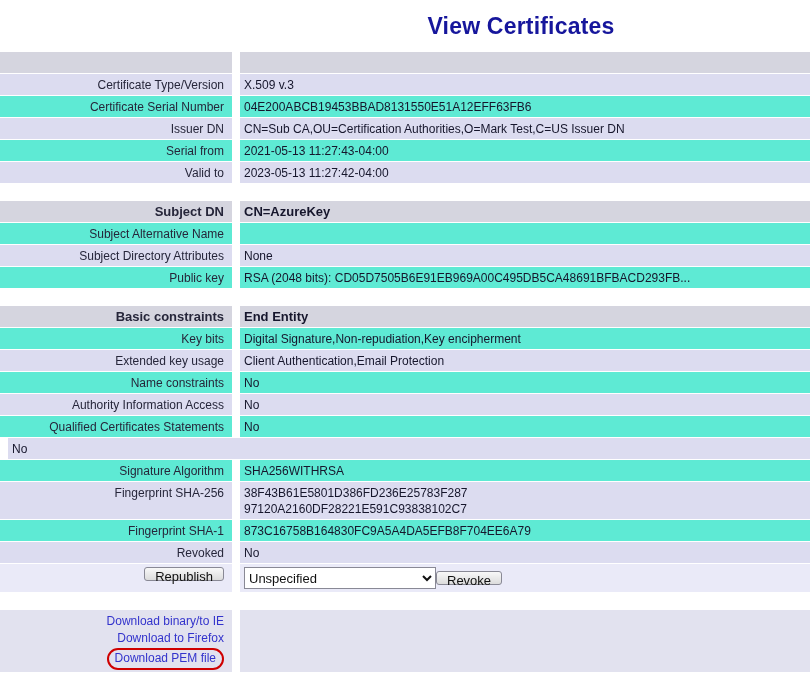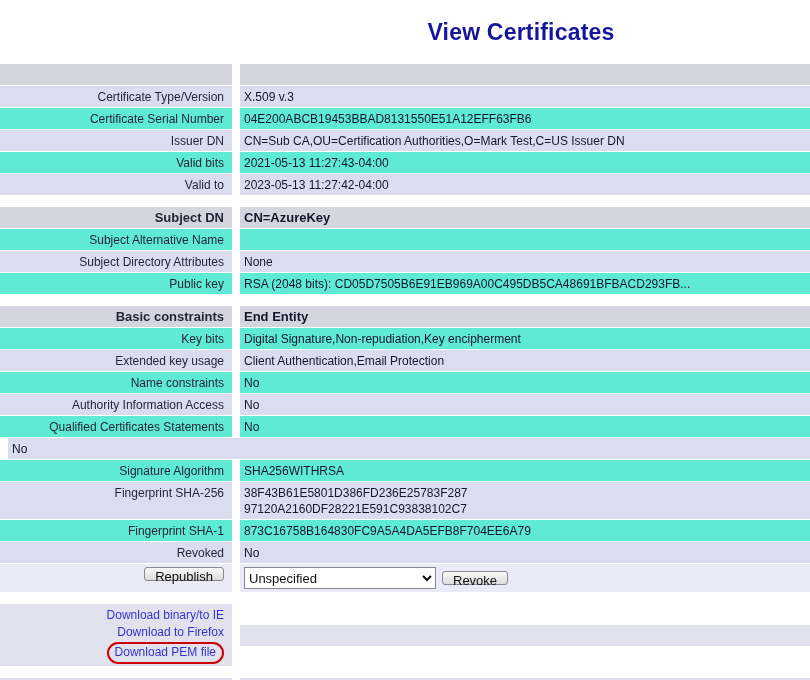--- a/index.html
+++ b/index.html
@@ -3,52 +3,52 @@
 <meta charset="utf-8">
 <style>
   * { box-sizing: border-box; margin: 0; padding: 0; }
   html, body { background: #ffffff; }
   body {
     width: 810px; height: 680px; overflow: hidden;
     font-family: "Liberation Sans", sans-serif;
     font-size: 12px; color: #1c1c2e;
   }
   .title-bar {
-    height: 64px; display: flex; align-items: center; justify-content: center;
+    height: 52px; display: flex; align-items: center; justify-content: center;
     padding-left: 232px;
   }
   .title-bar h1 {
     font-size: 23px; font-weight: bold;
     color: var(--title-color, #16169c);
     letter-spacing: .2px;
   }
   .cert-table { width: 100%; }
   .row { display: flex; margin-bottom: 1px; }
-  .row.gap { margin-top: 12px; align-items: center; }
+  .row.gap { margin-top: 18px; }
   .cell { min-height: 21px; padding: 3px 8px 2px; line-height: 16px; }
   .label { width: 232px; text-align: right; color: #26263a; }
   .value { flex: 1; margin-left: 8px; padding-left: 4px; color: #16162c; }
   .shade-a .cell { background: #dcdcf0; }
   .shade-b .cell { background: #5eead4; }
   .section .cell { background: #d5d5df; }
   .section .label, .section .value { font-weight: bold; font-size: 13px; }
   .prewrap { white-space: pre-line; }
   a { color: var(--link-color, #3333cc); text-decoration: none; cursor: pointer; }
   button {
     font-family: inherit; font-size: 13px; color: #111;
     background: linear-gradient(#f8f8f8, #dcdcdc);
     border: 1px solid #898995; border-radius: 3px;
     height: 14px; padding: 1px 10px; cursor: pointer;
   }
   select {
     font-family: inherit; font-size: 13px; height: 22px; width: 192px;
     border: 1px solid #898995; background: #ffffff; color: #111;
   }
   .action-row .cell { background: #eaeaf8; padding-top: 3px; padding-bottom: 3px; }
-  .actions-right { display: flex; align-items: center; gap: 6px; }
+  .actions-right { display: flex; align-items: center; gap: 0; }
   .download-row .cell { background: #e2e2ef; }
   .download-row .label a { display: block; line-height: 16px; margin-bottom: 1px; }
   .pem-ellipse {
     display: inline-block;
     border: 2px solid var(--annotation-color, #cf0000);
     border-radius: 12px;
     padding: 0 6px 1px 6px;
     margin-top: 1px;
   }
   .back-row .cell { background: #dedeed; }
@@ -76,21 +76,21 @@
     <div class="cell label">Certificate Serial Number</div>
     <div class="cell value">04E200ABCB19453BBAD8131550E51A12EFF63FB6</div>
   </div>
 
   <div class="row shade-a">
     <div class="cell label">Issuer DN</div>
     <div class="cell value">CN=Sub CA,OU=Certification Authorities,O=Mark Test,C=US Issuer DN</div>
   </div>
 
   <div class="row shade-b">
-    <div class="cell label">Valid bits</div>
+    <div class="cell label">Serial from</div>
     <div class="cell value">2021-05-13 11:27:43-04:00</div>
   </div>
 
   <div class="row shade-a">
     <div class="cell label">Valid to</div>
     <div class="cell value">2023-05-13 11:27:42-04:00</div>
   </div>
 
   <div class="row section gap">
     <div class="cell label">Subject DN</div>

